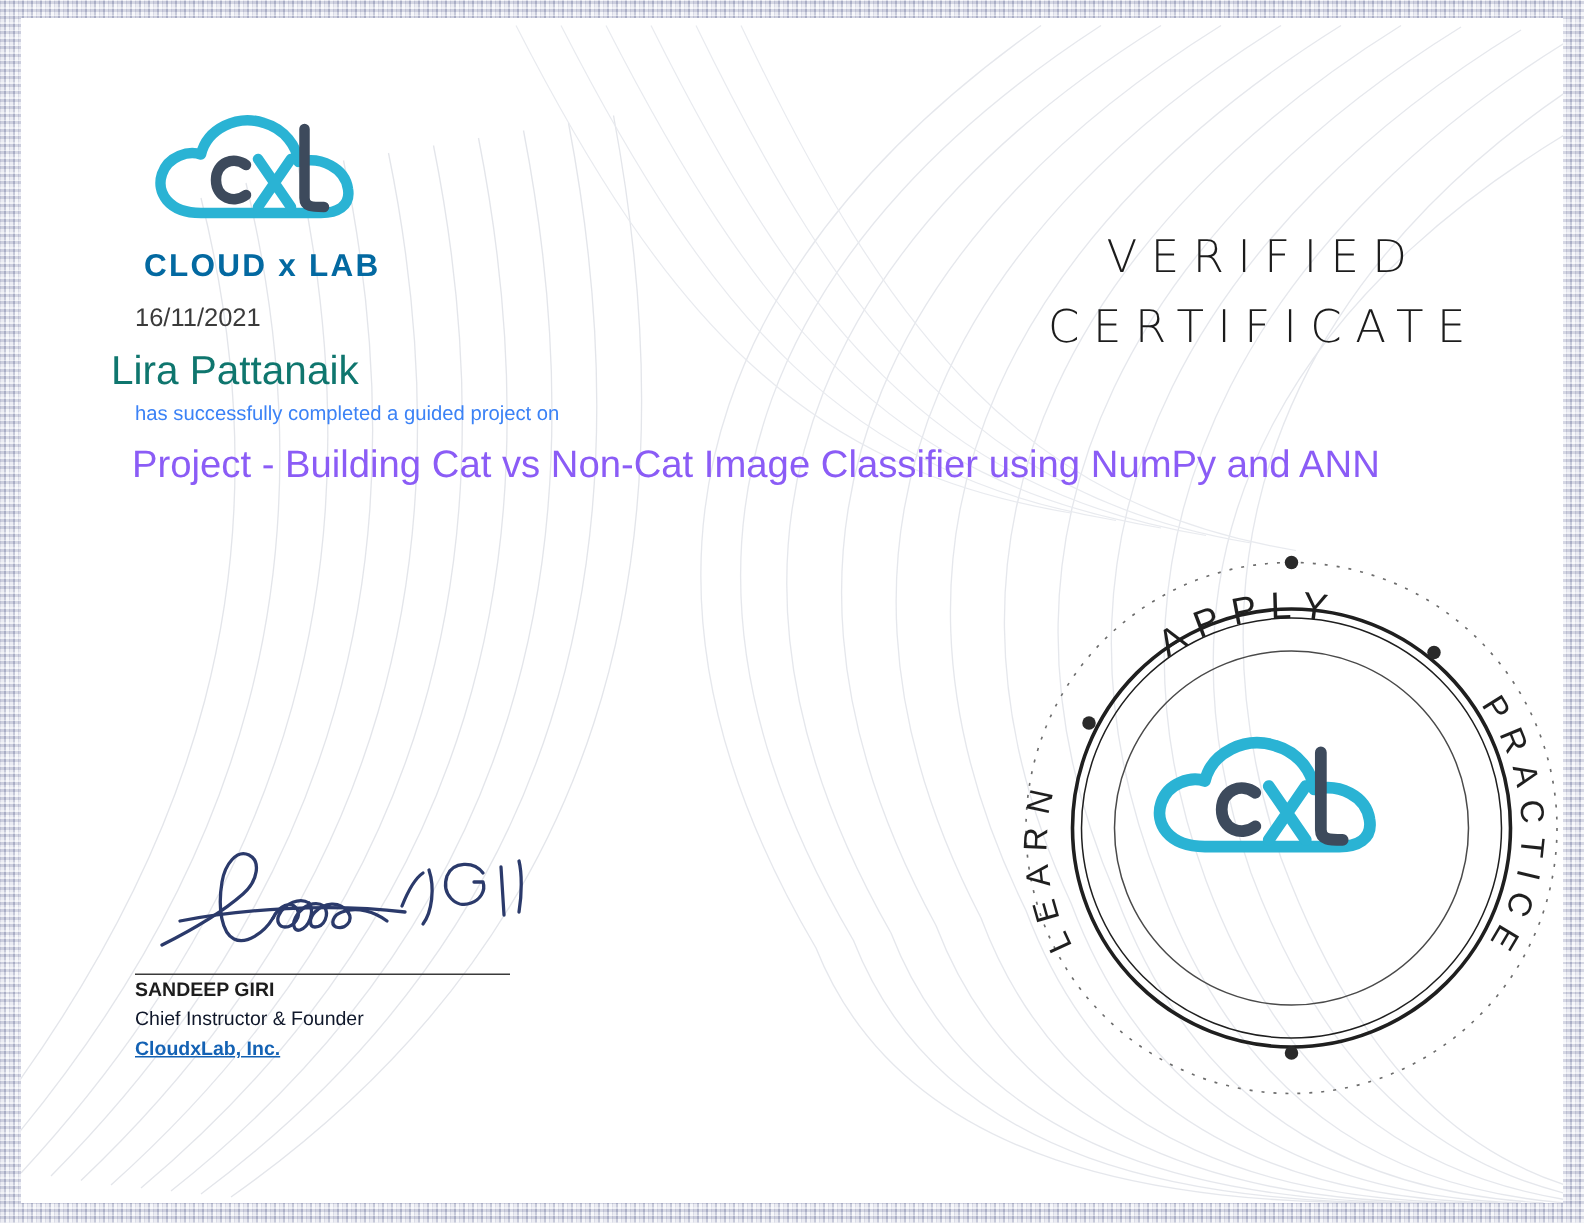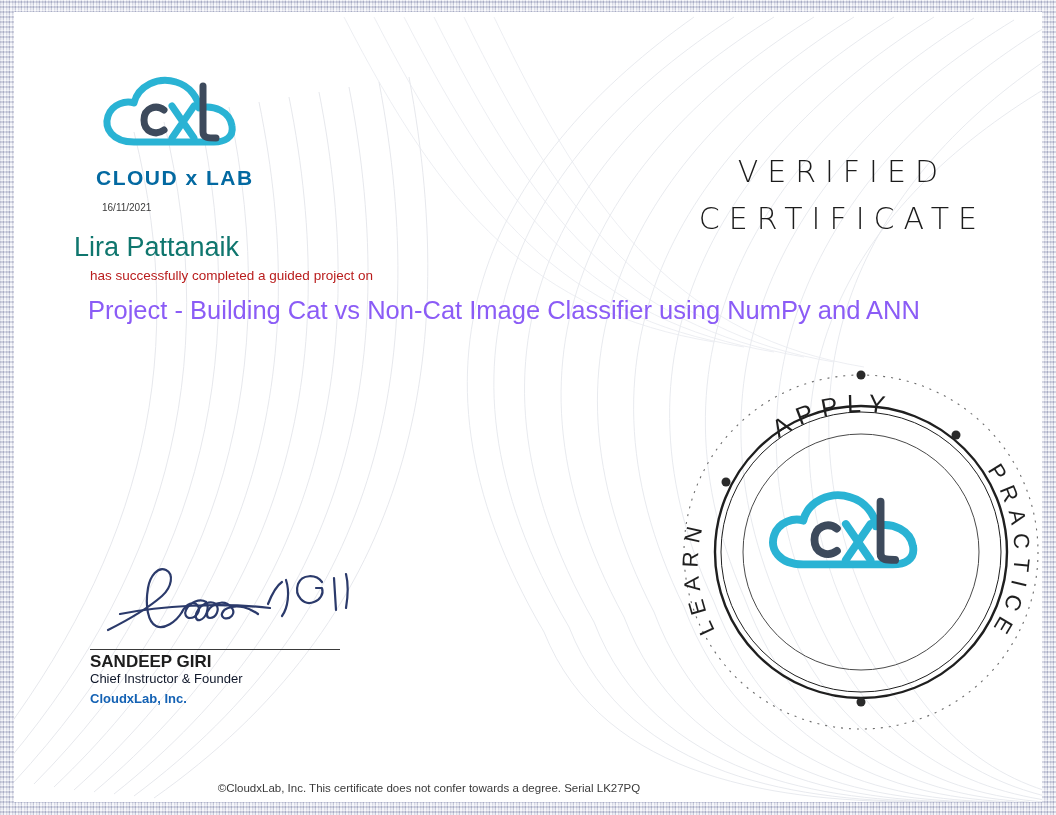--- a/index.html
+++ b/index.html
@@ -105,39 +105,39 @@
     font-size: 30px;
     letter-spacing: 9px;
     font-family: "DejaVu Sans", sans-serif;
     font-weight: 300;
     margin-top: 12px;
   }
 
   
   #issue-date {
     position: absolute;
-    left: 88px;
+    left: 76px;
     top: 190px;
-    font-size: 10px;
+    font-size: 17px;
     color: #3b3b3b;
   }
   #recipient-name {
     position: absolute;
     left: 60px;
     top: 220px;
     font-size: 27px;
     color: #0f766e;
     font-weight: 400;
   }
   #completion-text {
     position: absolute;
     left: 76px;
     top: 256px;
     font-size: 13.5px;
-    color: #b91c1c;
+    color: #3b82f6;
   }
   #course-title {
     position: absolute;
     left: 74px;
     top: 284px;
     font-size: 25.5px;
     color: #8b5cf6;
     font-weight: 400;
     white-space: nowrap;
   }
@@ -161,38 +161,39 @@
     left: 0;
     top: 97px;
     width: 250px;
     height: 1px;
     background: #3a3a3a;
   }
   #signer-name {
     position: absolute;
     left: 0;
     top: 100px;
-    font-size: 17px;
+    font-size: 13px;
     font-weight: bold;
     color: #1d1d1d;
   }
   #signer-title {
     position: absolute;
     left: 0;
     top: 119px;
     font-size: 13px;
     color: #0f172a;
   }
   #signer-company {
     position: absolute;
     left: 0;
     top: 139px;
     font-size: 13px;
     color: #1462b4;
     font-weight: bold;
+    text-decoration: underline;
   }
 
   
   #verification-seal {
     position: absolute;
     left: 652px;
     top: 345px;
     width: 390px;
     height: 390px;
   }
@@ -322,15 +323,14 @@
     </text>
 
     <g transform="translate(88,120) scale(1.12)">
       <path d="M44,78 C22,78 14,64 18,52 C22,40 36,36 44,39 C48,22 68,12 86,18 C100,22 108,34 109,44 C124,40 140,48 142,62 C144,74 134,78 124,78 Z" fill="none" stroke="#2ab3d4" stroke-width="7" stroke-linejoin="round" stroke-linecap="round"></path>
       <path d="M74,46 C66,40 54,44 54,56 C54,68 66,72 74,66" fill="none" stroke="#3d4a5c" stroke-width="7" stroke-linecap="round"></path>
       <path d="M82,42 L104,74 M104,42 L82,74" fill="none" stroke="#2ab3d4" stroke-width="7" stroke-linecap="round"></path>
       <path d="M113,22 L113,68 C113,74 118,74 126,74" fill="none" stroke="#3d4a5c" stroke-width="7" stroke-linecap="round"></path>
     </g>
   </svg>
 
-  <div id="footer-note">©CloudxLab, Inc. This certificate does not confer towards a degree. Serial LK27PQ</div>
 
 </div>
 
 </body></html>

